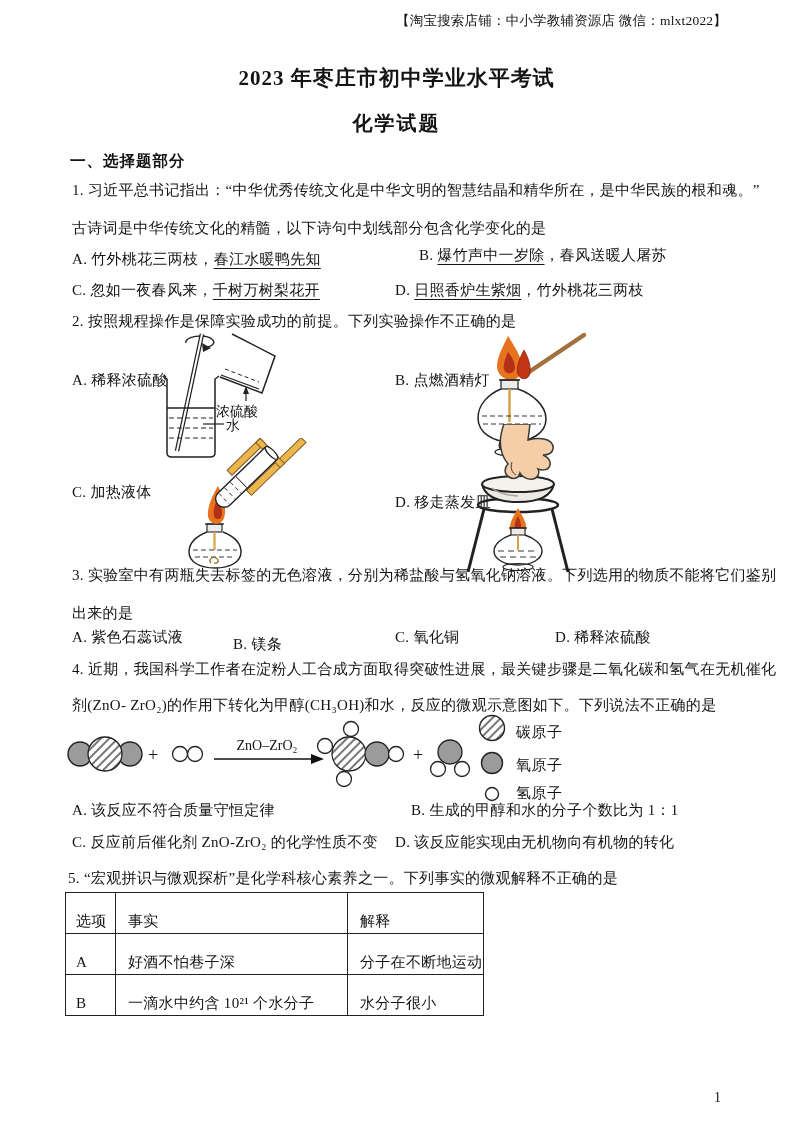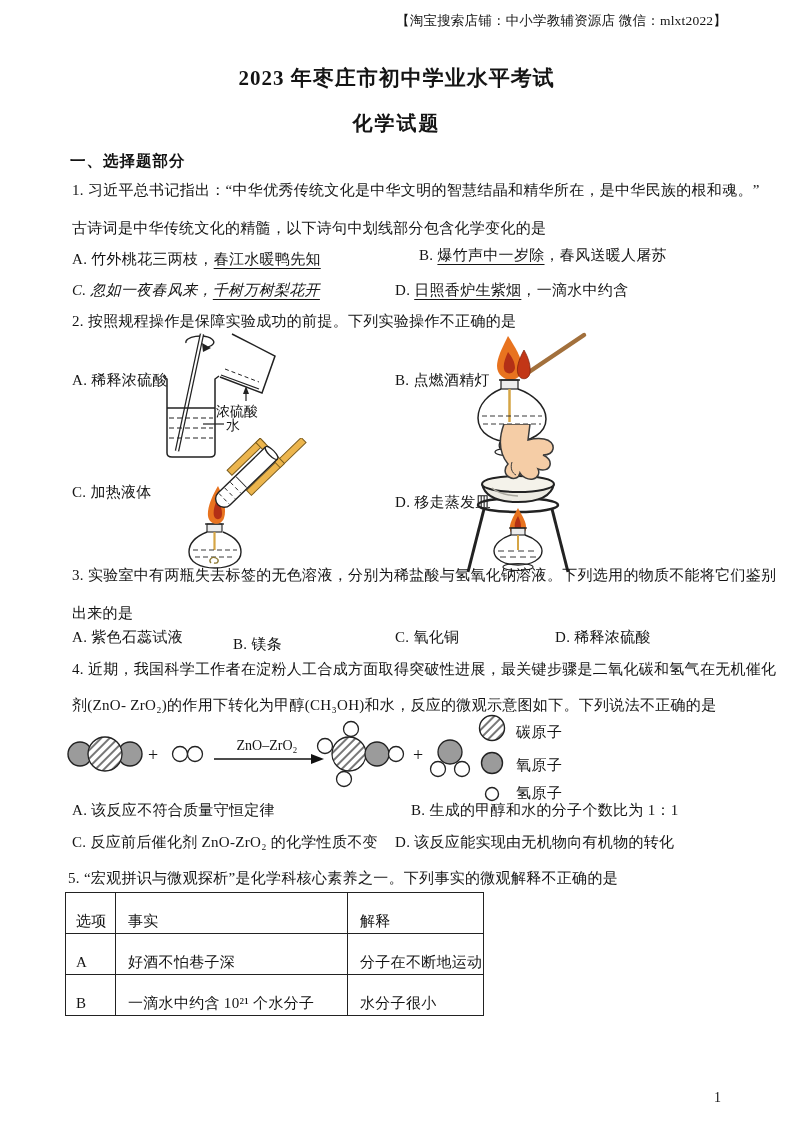--- a/index.html
+++ b/index.html
@@ -39,22 +39,22 @@
 
   <div class="abs header-note">【淘宝搜索店铺：中小学教辅资源店 微信：mlxt2022】</div>
   <div class="abs title">2023 年枣庄市初中学业水平考试</div>
   <div class="abs subtitle">化学试题</div>
   <div class="abs section">一、选择题部分</div>
 
   <div class="abs txt" style="top:181px;left:72px;">1. 习近平总书记指出：“中华优秀传统文化是中华文明的智慧结晶和精华所在，是中华民族的根和魂。”</div>
   <div class="abs txt" style="top:219px;left:72px;">古诗词是中华传统文化的精髓，以下诗句中划线部分包含化学变化的是</div>
   <div class="abs txt optcolA" style="top:250px;"><span>A. </span><span>竹外桃花三两枝，</span><span class="ul">春江水暖鸭先知</span><span></span></div>
   <div class="abs txt optcolB" style="top:246px;margin-left:24px;"><span>B. </span><span></span><span class="ul">爆竹声中一岁除</span><span>，春风送暖人屠苏</span></div>
-  <div class="abs txt optcolA" style="top:281px;font-style:italic;"><span>C. </span><span>忽如一夜春风来，</span><span class="ul">千树万树梨花开</span><span></span></div>
-  <div class="abs txt optcolB" style="top:281px;"><span>D. </span><span></span><span class="ul">日照香炉生紫烟</span><span>，一滴水中约含</span></div>
+  <div class="abs txt optcolA" style="top:281px;"><span>C. </span><span>忽如一夜春风来，</span><span class="ul">千树万树梨花开</span><span></span></div>
+  <div class="abs txt optcolB" style="top:281px;"><span>D. </span><span></span><span class="ul">日照香炉生紫烟</span><span>，竹外桃花三两枝</span></div>
 
   <div class="abs txt" style="top:312px;left:72px;">2. 按照规程操作是保障实验成功的前提。下列实验操作不正确的是</div>
   <div class="abs txt optcolA" style="top:371px;">A. 稀释浓硫酸</div>
   <div class="abs txt optcolB" style="top:371px;">B. 点燃酒精灯</div>
   <div class="abs txt optcolA" style="top:483px;">C. 加热液体</div>
   <div class="abs txt optcolB" style="top:493px;">D. 移走蒸发皿</div>
 
   <svg class="abs" style="top:331px;left:158px;" width="145" height="132" viewBox="0 0 145 132">
     <path d="M28,12 A14,6 0 1 1 50,16" fill="none" stroke="#222" stroke-width="1.3"></path>
     <polygon points="53,17 44,12 45,21" fill="#222"></polygon>

